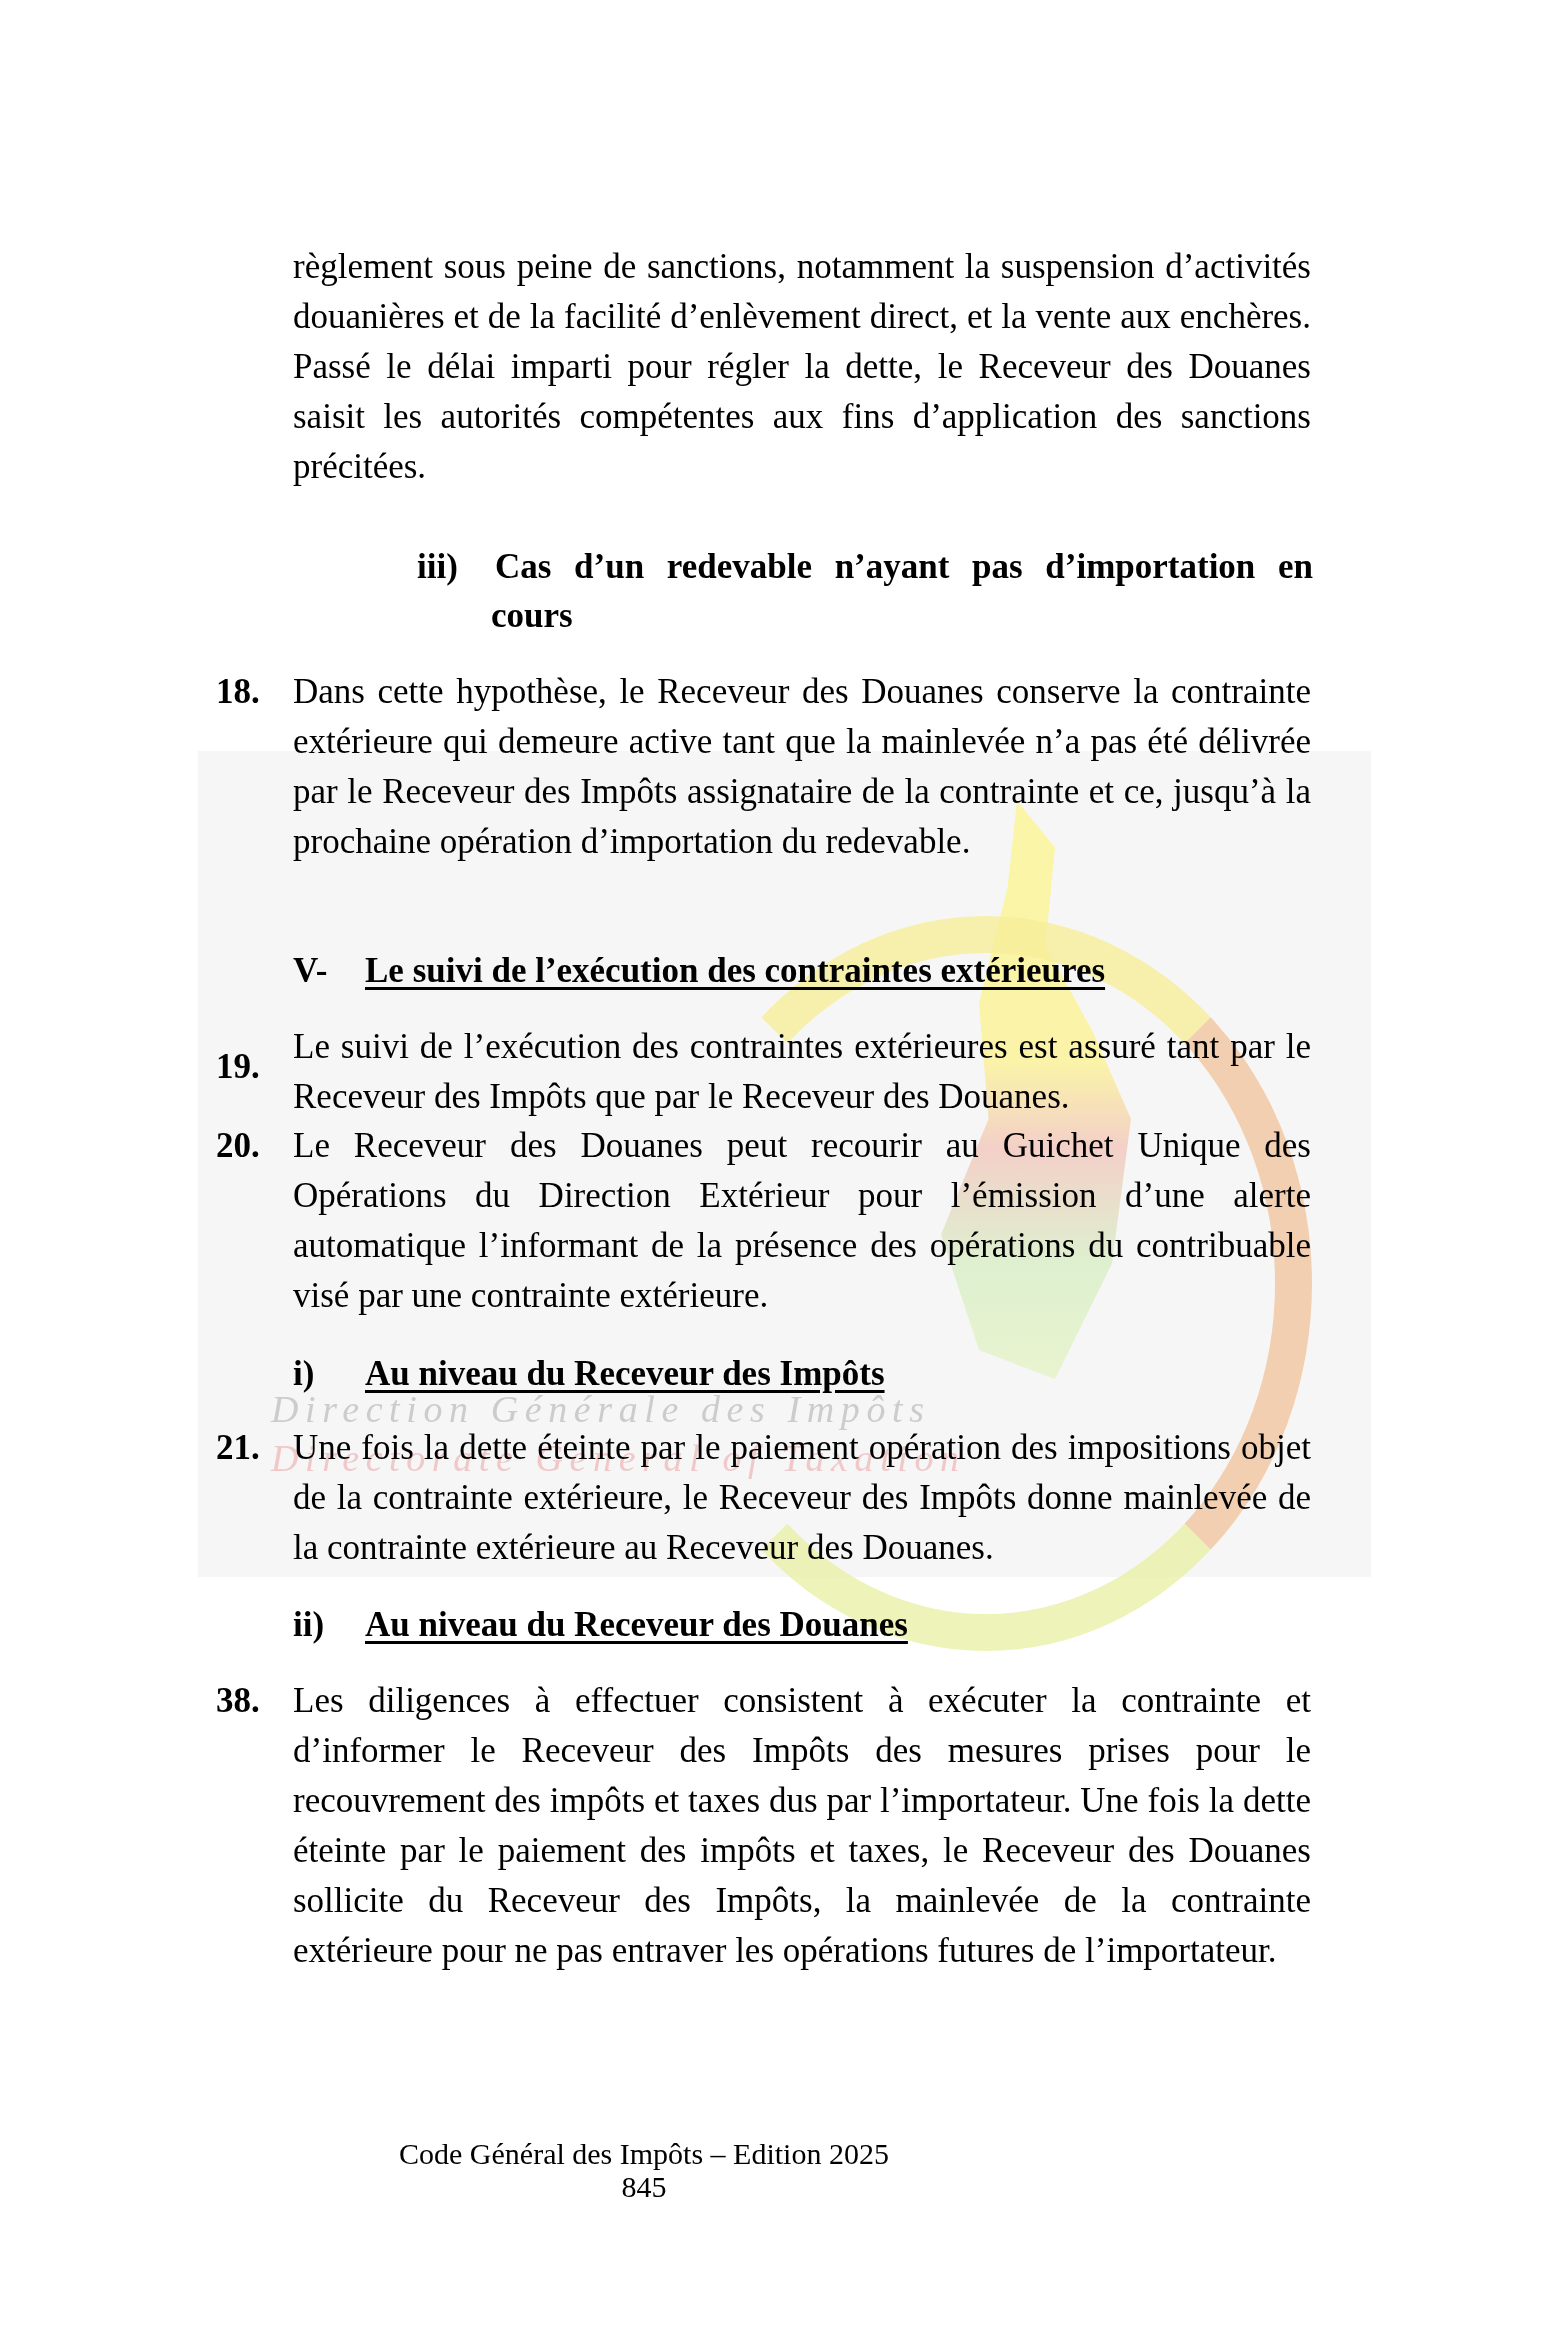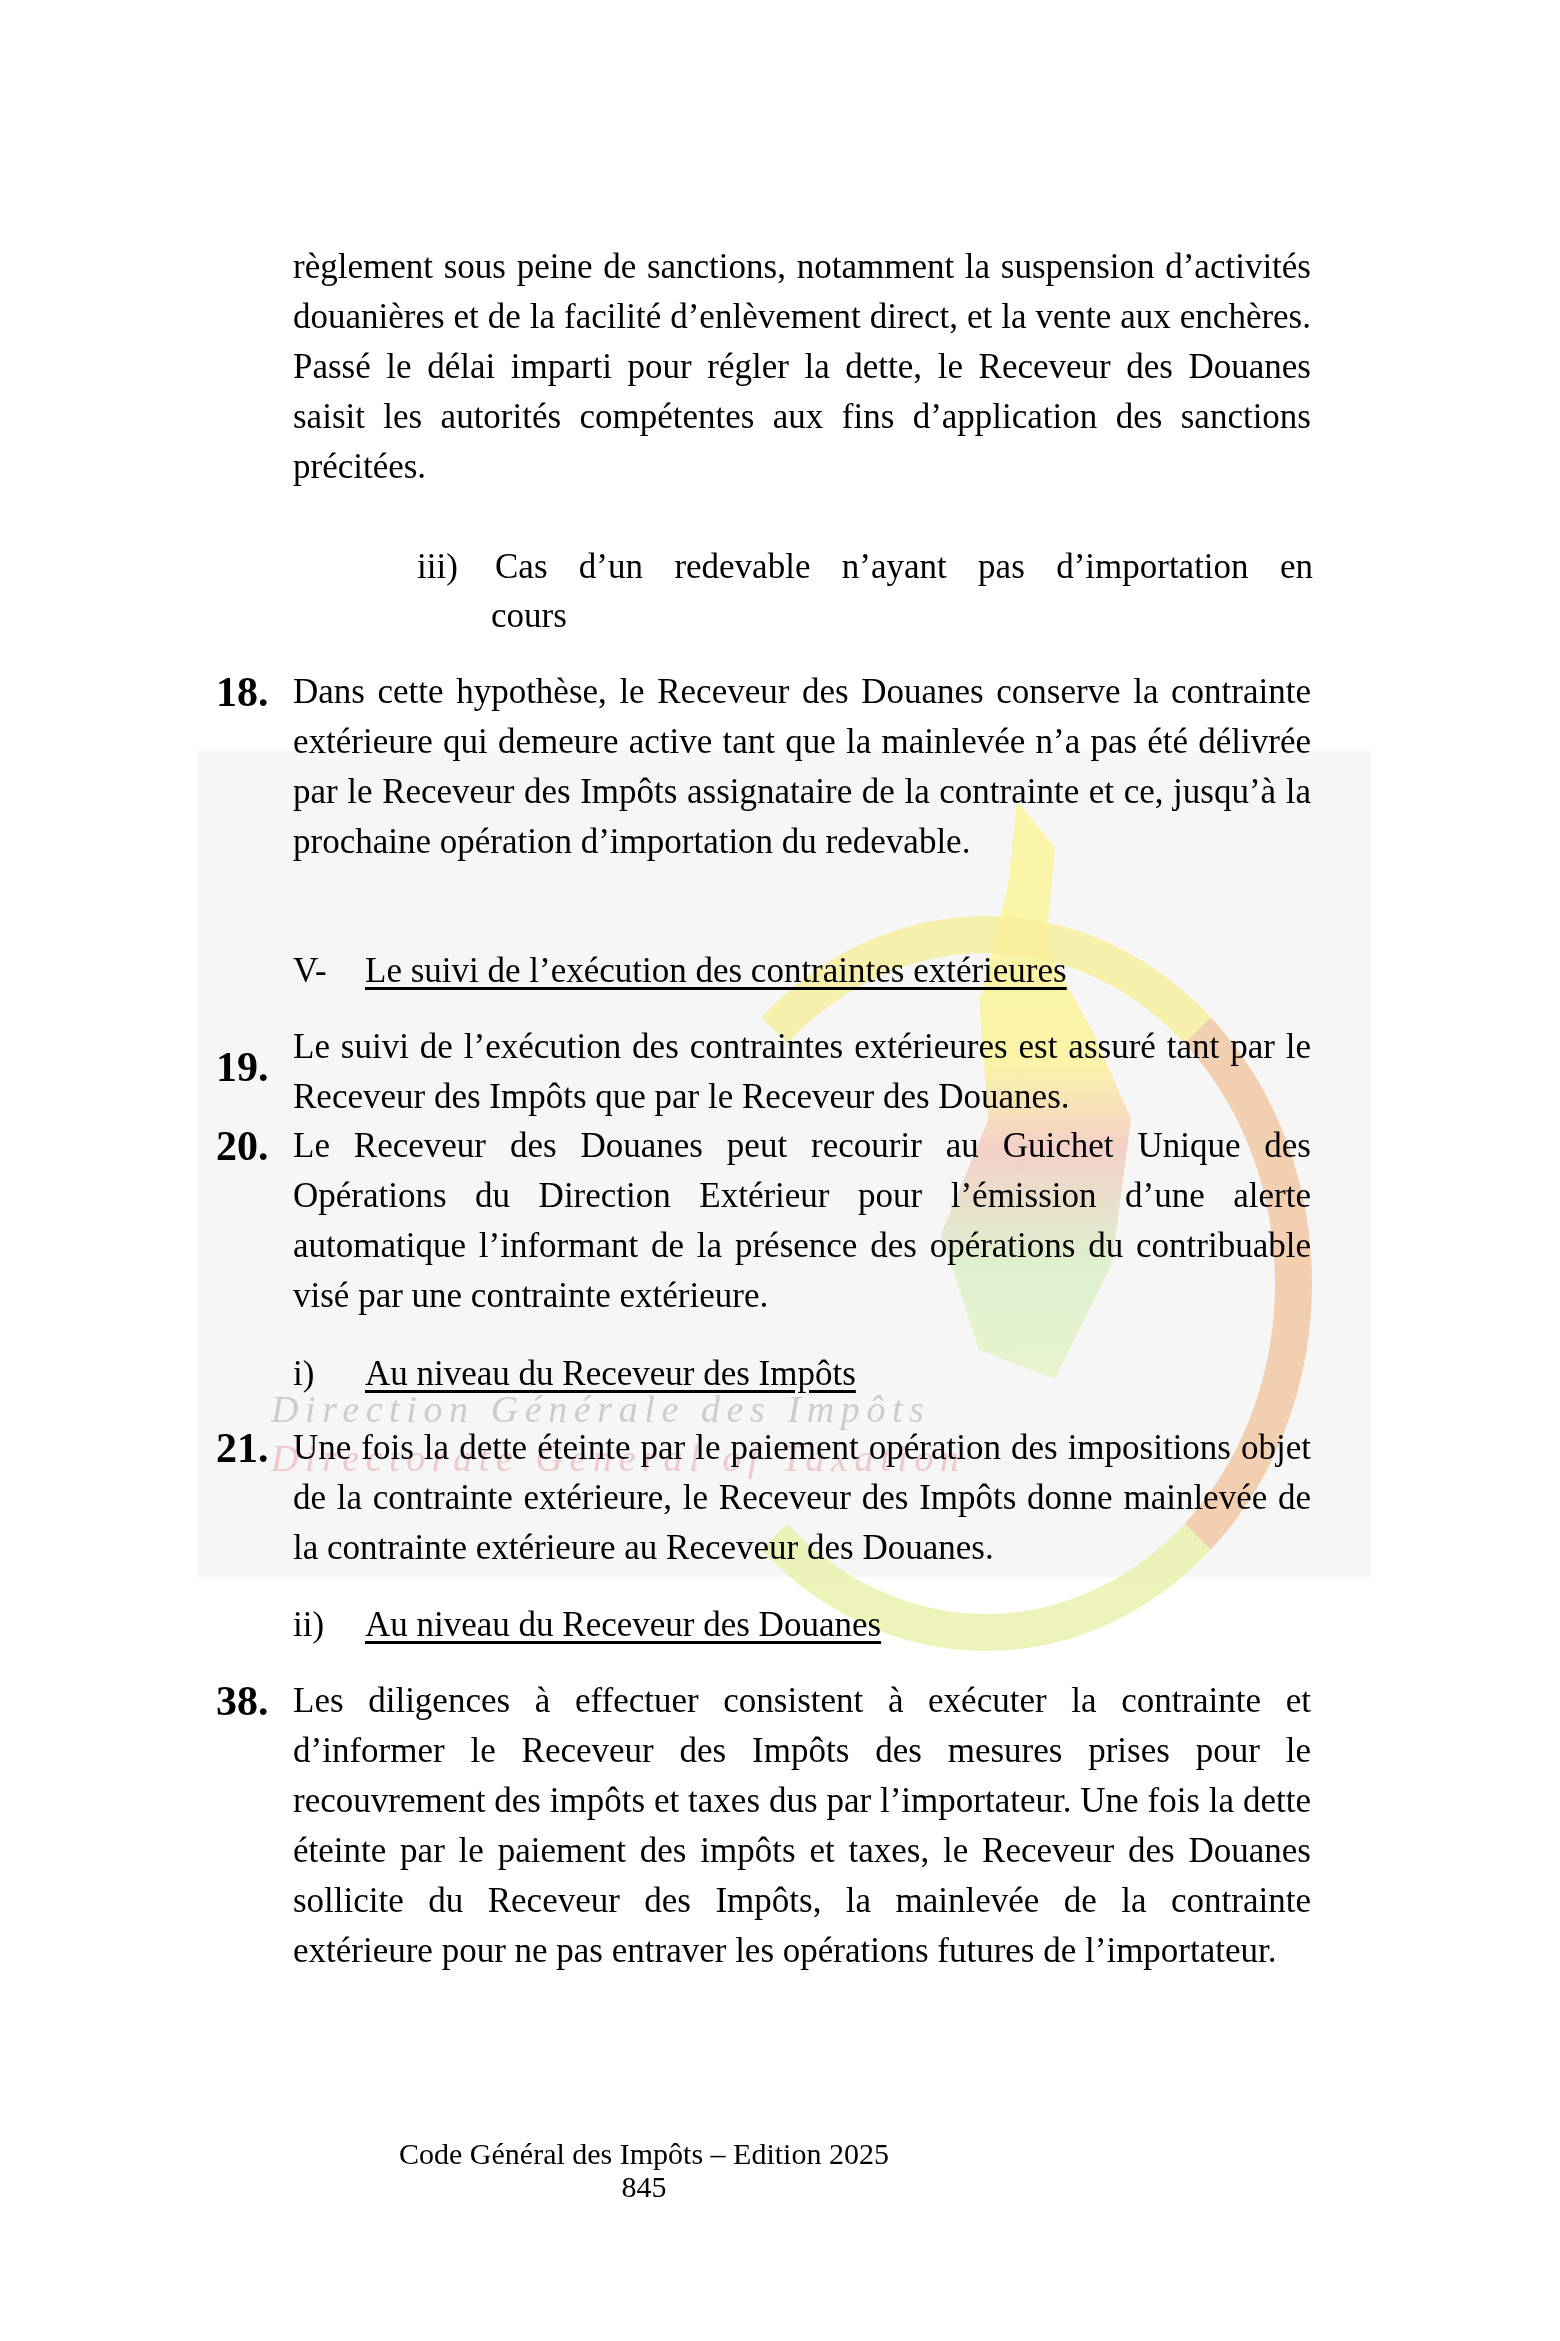--- a/index.html
+++ b/index.html
@@ -14,22 +14,22 @@
   .wm-sub1 { top: 636px; color: #cccccc; }
   .wm-sub2 { top: 685px; color: #f0c8c8; }
   .wm-ring { position: absolute; left: 462px; top: 165px; width: 578px; height: 661px; border-radius: 50%;
     border: 37px solid transparent; border-top-color: #f7ef9a; border-right-color: #f2c6a0; border-bottom-color: #e9f1a8; border-left-color: transparent; opacity: 0.8; }
   .wm-map { position: absolute; left: 743px; top: 50px; width: 190px; height: 578px;
     background: linear-gradient(180deg, #fbf59a 0%, #fbf39a 45%, #f3c9c0 60%, #d9efc8 80%, #e7f3c8 100%);
     clip-path: polygon(40% 0, 60% 8%, 55% 25%, 80% 40%, 100% 55%, 90% 80%, 60% 100%, 20% 95%, 0 75%, 25% 55%, 20% 35%, 35% 15%); opacity: 0.85; }
 
   .content { position: absolute; left: 0; top: 0; width: 1561px; z-index: 1; }
   .para { position: absolute; left: 293px; width: 1018px; font-size: 35px; line-height: 50px; text-align: justify; }
-  .num { position: absolute; left: 216px; font-size: 42px; font-weight: bold; line-height: 50px; }
-  .heading { position: absolute; font-size: 35px; font-weight: normal; line-height: 50px; }
+  .num { position: absolute; left: 216px; font-size: 35px; font-weight: bold; line-height: 50px; }
+  .heading { position: absolute; font-size: 35px; font-weight: bold; line-height: 50px; }
   .heading .label { text-decoration: underline; text-decoration-thickness: 2.5px; text-underline-offset: 5px; }
   .footer { position: absolute; left: 0; width: 1288px; text-align: center; font-size: 30px; line-height: 33px; }
 </style>
 </head>
 <body>
 
 <div class="watermark">
   <div class="band"></div>
   <div class="wm-map"></div>
   <div class="wm-ring"></div>

